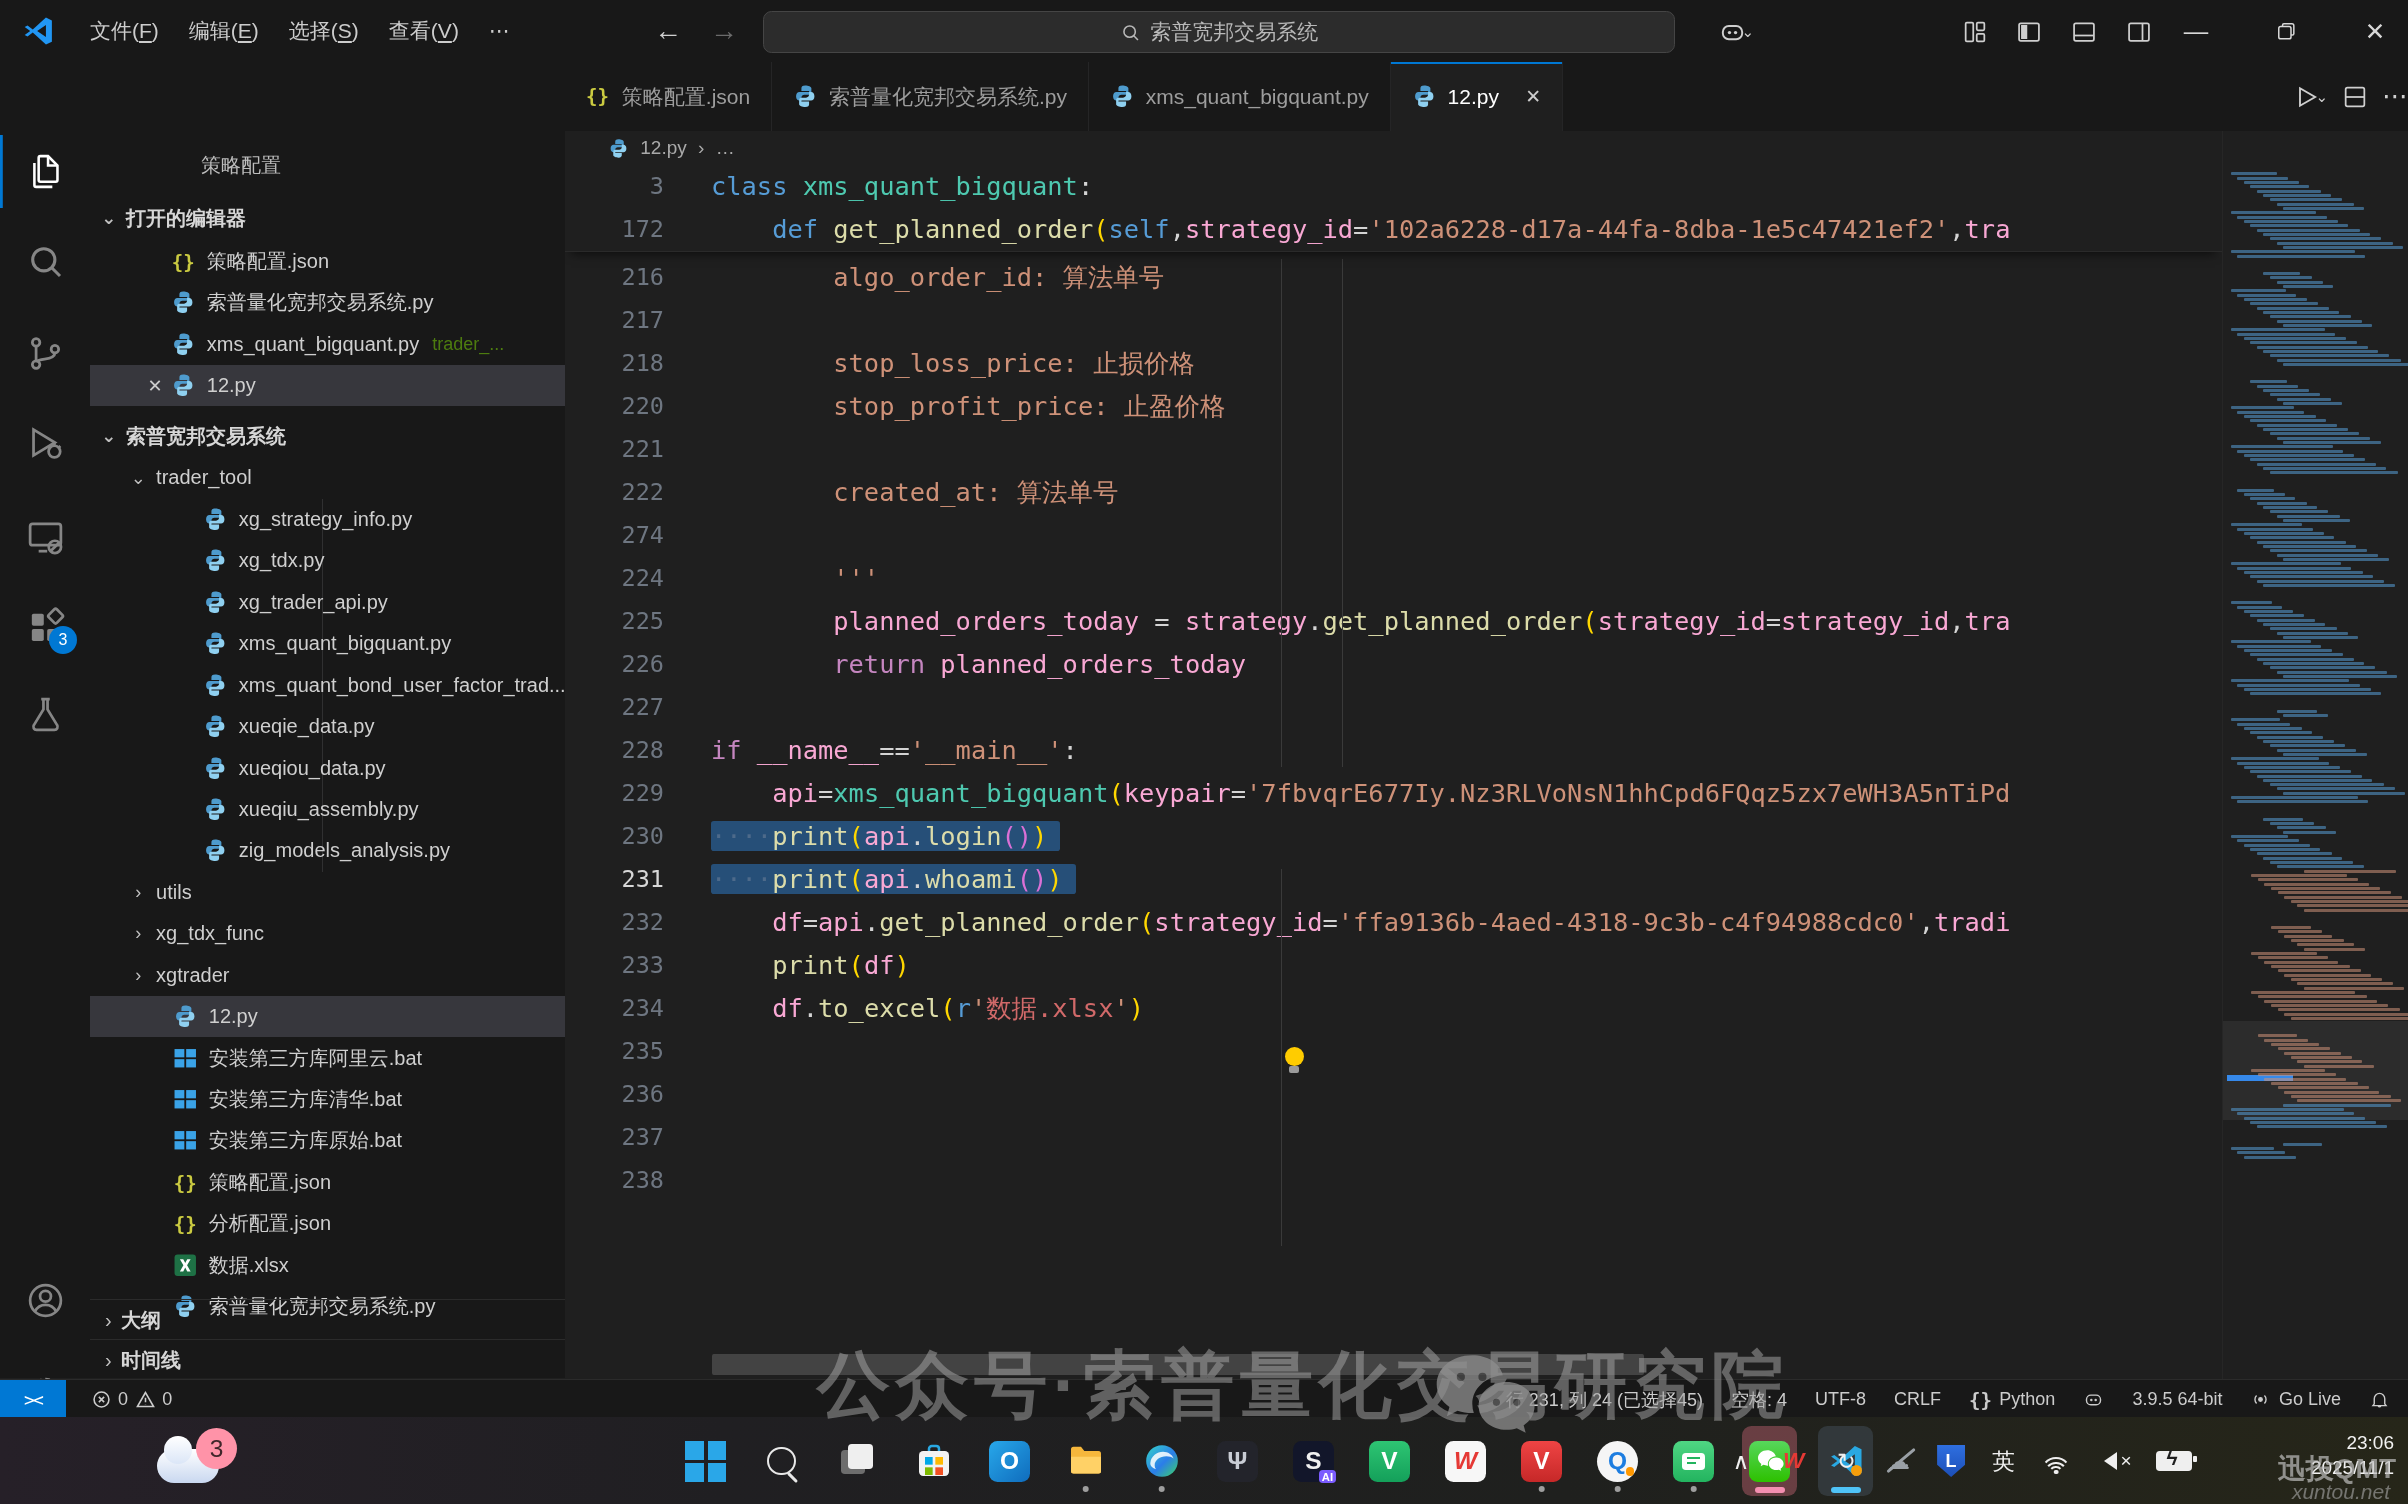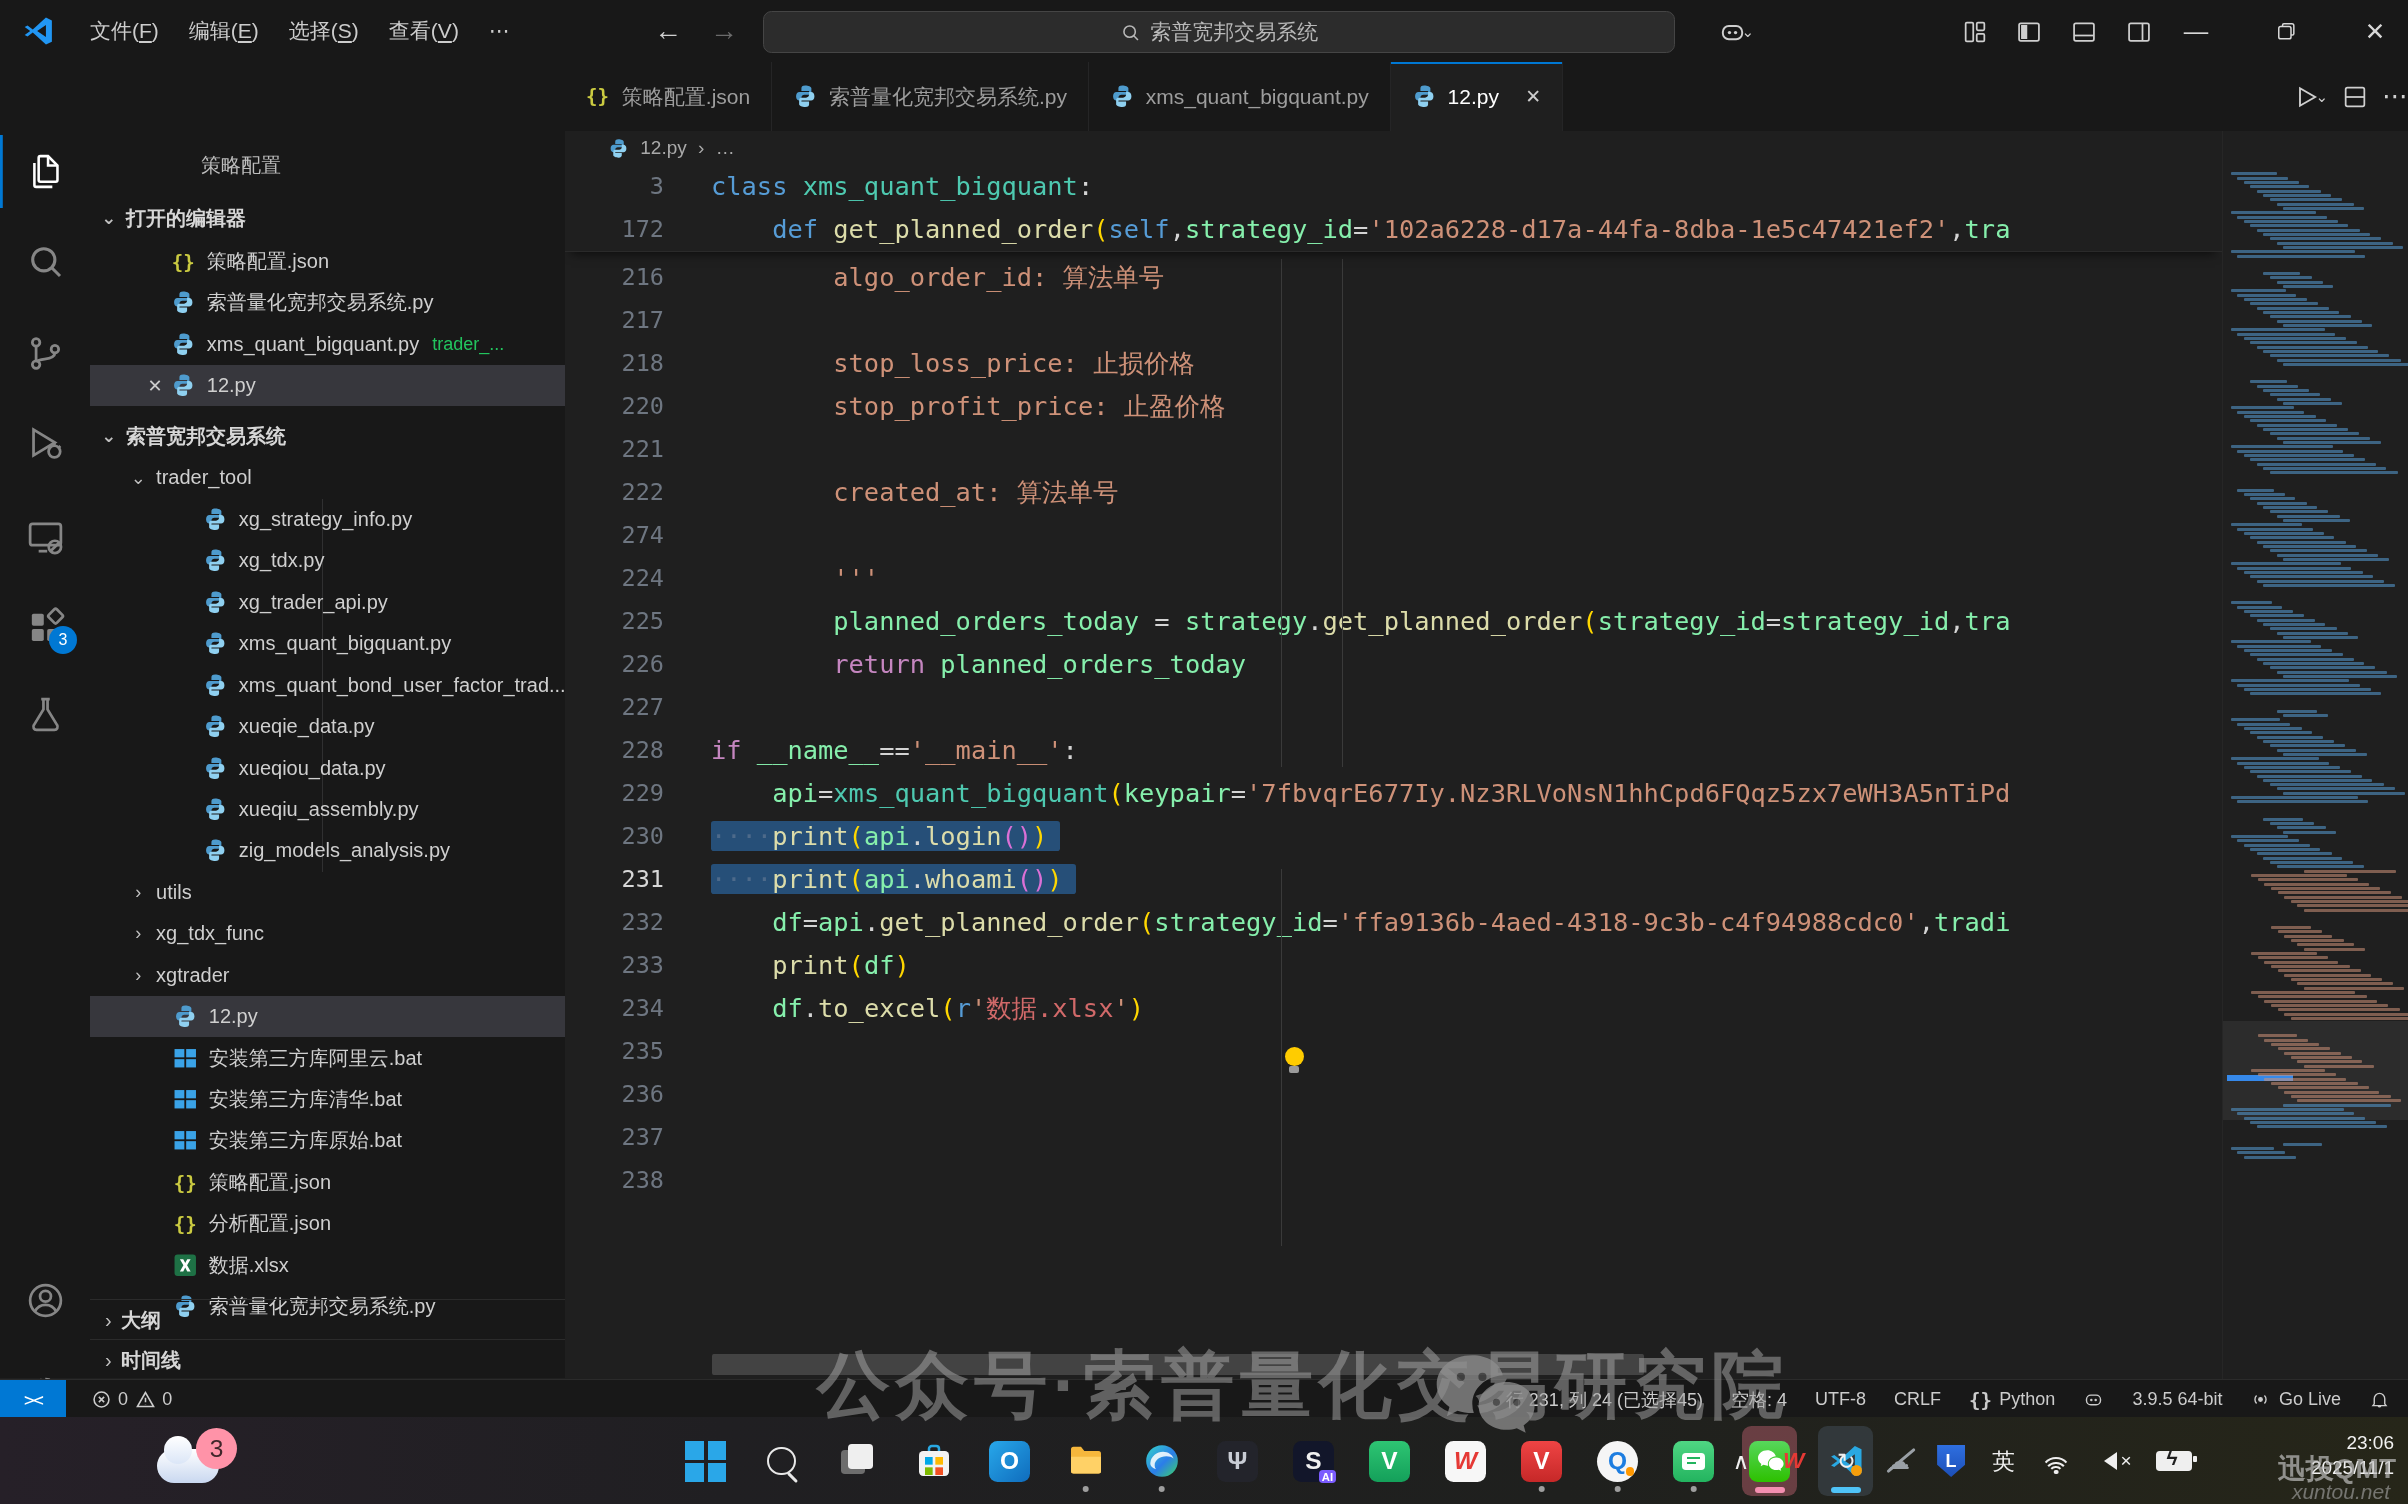--- a/index.html
+++ b/index.html
@@ -30,21 +30,21 @@
             font-size:16px;display:flex;align-items:center;justify-content:center;}
 
   
   #sidebar{left:90px;top:62px;width:475px;height:1316px;background:#181818;border-right:0.9px solid #2b2b2b;overflow:hidden;}
   #sb-title{left:111px;top:90px;font-size:20px;color:#bdbdbd;}
   .sec-head{position:absolute;left:0;width:475px;height:40px;display:flex;align-items:center;gap:7.5px;font-weight:bold;font-size:20px;color:#d7d7d7;}
   .sec-head .chev{margin-left:9.4px;font-size:18px;color:#c0c0c0;width:19px;text-align:center;}
   .row{position:absolute;left:0;width:475px;height:41px;display:flex;align-items:center;font-size:20px;color:#cfcfcf;white-space:nowrap;}
   .row.sel{background:#37373d;}
   .row .ficon{width:24.5px;height:24.5px;margin-right:11.3px;flex:0 0 auto;display:flex;align-items:center;justify-content:center;}
-  .row .desc{margin-left:13px;color:#22c55e;font-size:18px;}
+  .row .desc{margin-left:13px;color:#4d7c0f;font-size:18px;}
   .row .closex{width:32px;text-align:center;color:#cccccc;font-size:18px;}
   .json-braces{color:#cbcb41;font-weight:bold;font-size:19px;font-family:"DejaVu Sans Mono",monospace;}
   .tree-chev{width:24.5px;text-align:center;color:#c0c0c0;font-size:18px;margin-right:5.6px;}
   #tree-guide{left:232px;background:#303031;width:0.9px;}
   .panel-row{position:absolute;left:0;width:475px;height:40px;border-top:0.9px solid #2b2b2b;display:flex;align-items:center;gap:9.4px;
              font-weight:bold;font-size:20px;color:#d7d7d7;}
   .panel-row .chev{margin-left:15px;color:#c0c0c0;font-weight:normal;}
 
   
   #tabstrip{left:565px;top:62px;width:1844px;height:69px;background:#181818;display:flex;}
@@ -63,21 +63,21 @@
               font-size:19px;color:#a9a9a9;padding-left:43px;box-sizing:border-box;}
   #breadcrumb .ficon{width:21px;height:21px;}
 
   
   #editor{left:565px;top:165px;width:1657px;height:1214px;background:#1f1f1f;overflow:hidden;}
   .codeline{position:relative;height:43px;line-height:43px;font-family:"DejaVu Sans Mono",monospace;font-size:25.4px;white-space:pre;}
   .gut{position:absolute;left:0;top:0;width:99px;text-align:right;color:#6e7681;font-size:23.5px;}
   .gut.cur{color:#d7d7d7;}
   .ctext{position:absolute;left:146px;top:0;}
   .tok-kw{color:#569cd6}.tok-ctl{color:#c586c0}.tok-cls{color:#4ec9b0}.tok-fn{color:#dcdcaa}
-  .tok-var{color:#86efac}.tok-str{color:#ce9178}.tok-strc{color:#d16969}.tok-txt{color:#d4d4d4}
+  .tok-var{color:#f9a8d4}.tok-str{color:#ce9178}.tok-strc{color:#d16969}.tok-txt{color:#d4d4d4}
   .tok-p1{color:#ffd700}.tok-p2{color:#da70d6}.tok-ws{color:#4d6a8a}
   .selbg{background:#264f78;border-radius:2.8px;padding-right:13px;}
   #sticky{position:absolute;left:0;top:0;width:1657px;background:#1f1f1f;z-index:5;
           box-shadow:0 7.5px 9.4px -5.6px rgba(0,0,0,0.6);border-bottom:0.9px solid #2a2a2a;}
   .iguide{position:absolute;width:0.9px;background:#3a3a3a;z-index:1;}
   #bulb{left:713px;top:880px;width:32px;height:32px;z-index:6;}
   #bulb .b1{position:absolute;left:6.6px;top:1.9px;width:19px;height:19px;border-radius:50%;background:#ffcc00;}
   #bulb .b2{position:absolute;left:11.3px;top:21px;width:9.4px;height:6.6px;background:#9a9a9a;border-radius:1.9px;}
   #hscroll{left:712px;top:1354px;width:932px;height:21px;background:#4a4a4a;opacity:.85;border-radius:1.9px;}
 

